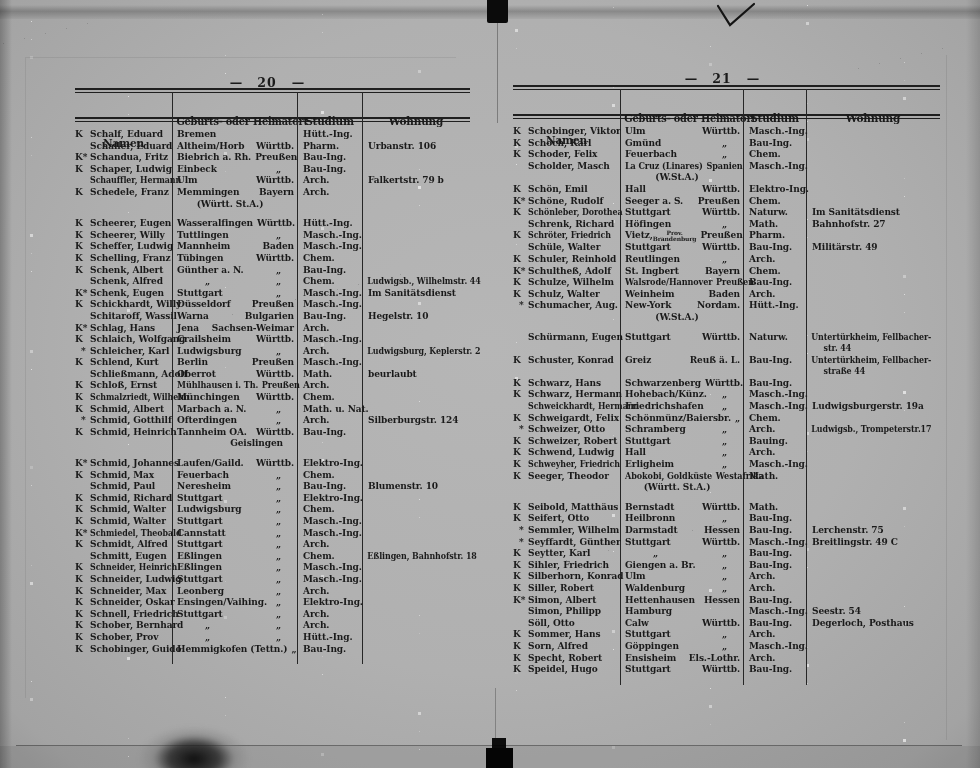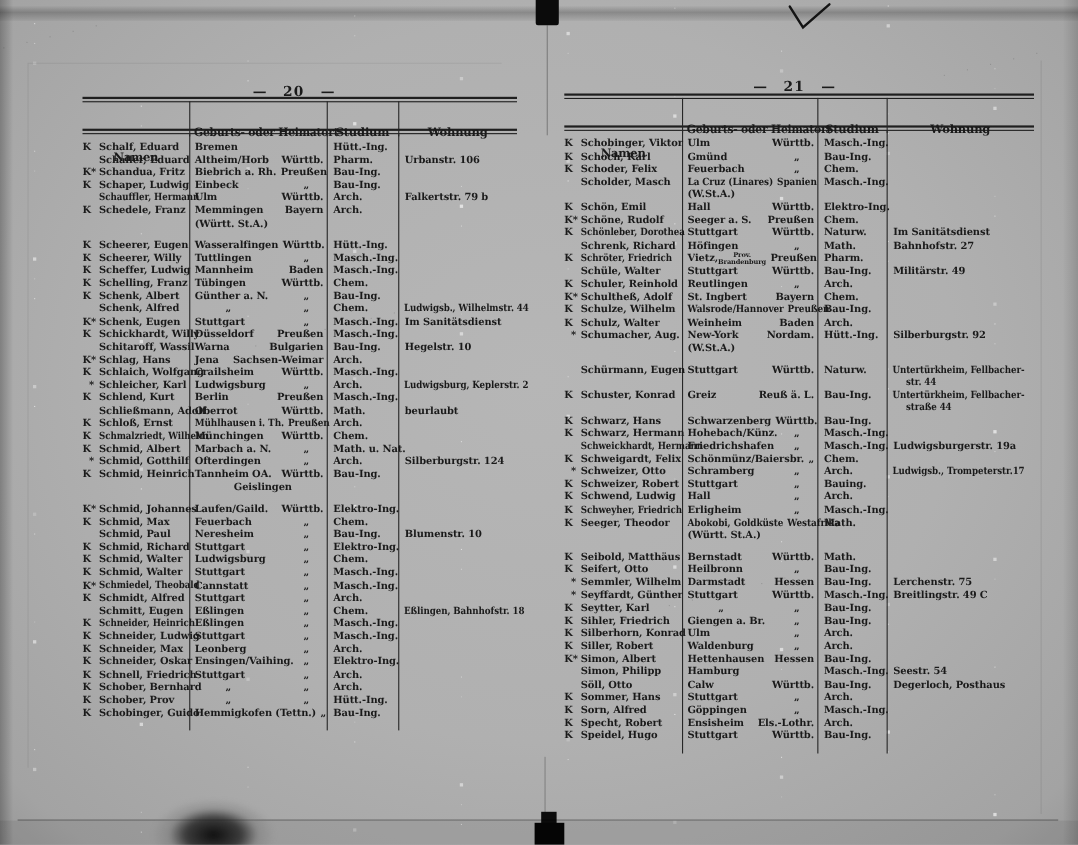--- a/index.html
+++ b/index.html
@@ -59,22 +59,22 @@
   .c-marker{white-space:nowrap;}
   .c-marker.m-star{padding-left:6px;}
   .c-name{white-space:nowrap;}
   .c-place{padding-left:5px;}
   .p-line{display:flex;justify-content:space-between;align-items:baseline;padding-right:3px;}
   .city{white-space:nowrap;}
   .city.ditto{padding-left:28px;}
   .state{white-space:nowrap;padding-left:4px;}
   .state.ditto{padding-right:13px;}
   .note{font-size:6px;line-height:6px;width:46px;text-align:center;align-self:center;}
-  .place2{text-align:left;padding-right:14px;}
-  .place2.p2-left{text-align:center;padding-left:18px;}
+  .place2{text-align:center;padding-right:14px;}
+  .place2.p2-left{text-align:right;padding-left:18px;}
   .c-stud{padding-left:6px;white-space:nowrap;}
   .c-wohn{padding-left:6px;white-space:nowrap;}
   .w2{padding-left:14px;}
   .tight{transform:scaleX(0.88);transform-origin:0 50%;}
   .p-line.tight{transform:scaleX(0.9);transform-origin:0 50%;}
 </style>
 </head>
 <body>
 
 <div class="scan">
@@ -810,21 +810,20 @@
           <div class="c-marker m-star">*</div>
           <div class="c-name">Schumacher, Aug.</div>
           <div class="c-place">
             <div class="p-line">
               <span class="city">New-York</span>
               <span class="state">Nordam.</span>
             </div>
             <div class="place2">(W.St.A.)</div>
           </div>
           <div class="c-stud">Hütt.-Ing.</div>
-          <div class="c-wohn">Silberburgstr. 92</div>
         </div>
         <div class="trow gap">
           <div class="c-marker"></div>
           <div class="c-name">Schürmann, Eugen</div>
           <div class="c-place">
             <div class="p-line">
               <span class="city">Stuttgart</span>
               <span class="state">Württb.</span>
             </div>
           </div>

